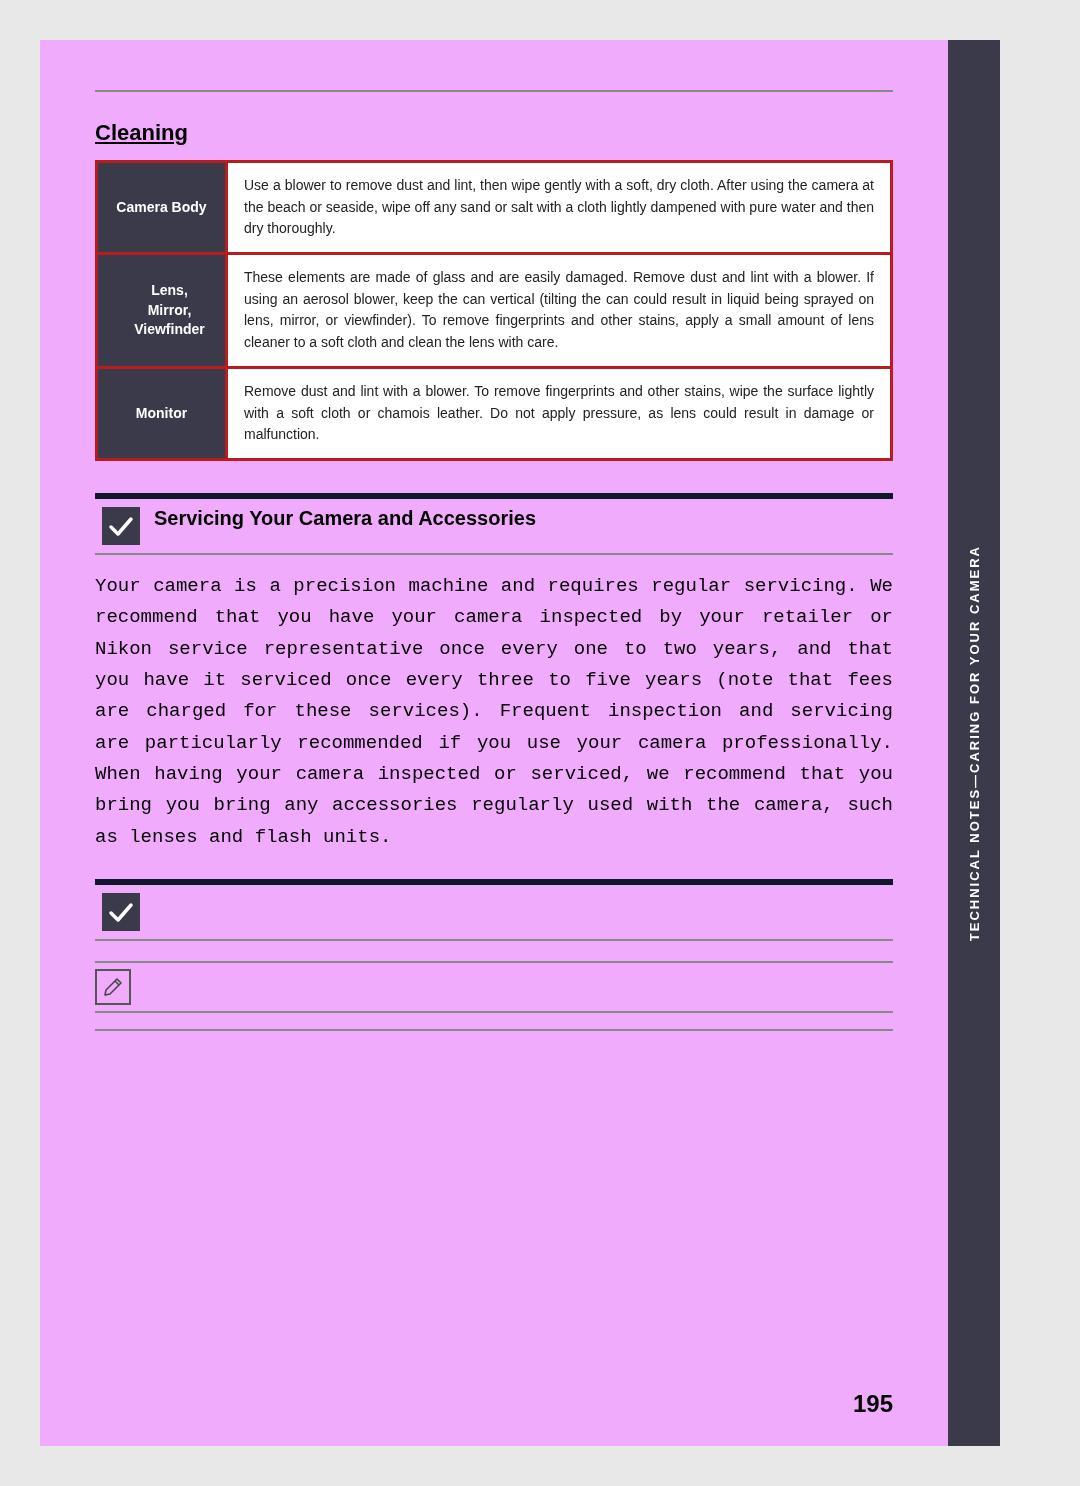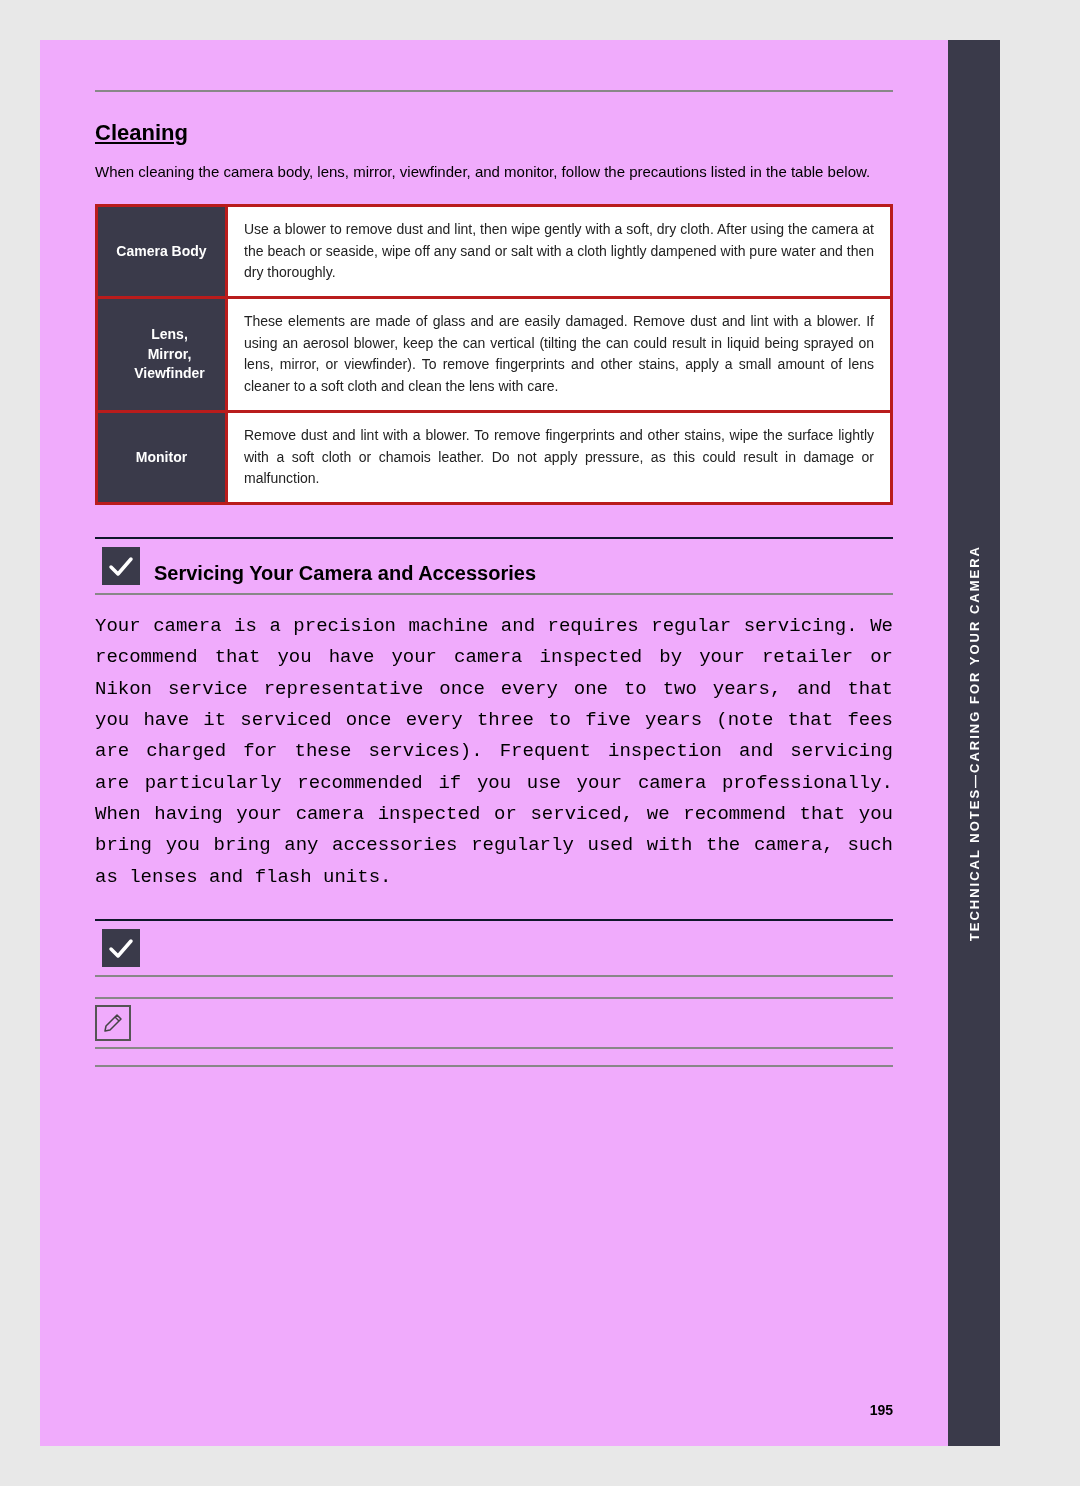--- a/index.html
+++ b/index.html
@@ -108,22 +108,22 @@
       text-align: justify;
     }
 
     
     .icon-section {
       margin-bottom: 20px;
     }
 
     .icon-section-header {
       display: flex;
-      align-items: flex-end;
-      border-top: 2px solid #0f172a;
+      align-items: flex-start;
+      border-top: 6px solid #0f172a;
       border-bottom: 2px solid #888;
       padding: 8px 7px;
       margin-bottom: 16px;
     }
 
     .icon-box {
       background: #3a3a4a;
       width: 38px;
       height: 38px;
       display: flex;
@@ -189,53 +189,52 @@
       border: none;
       border-top: 2px solid #888;
       margin-top: 16px;
     }
 
     
     .page-number {
       position: absolute;
       bottom: 28px;
       right: 55px;
-      font-size: 14px;
+      font-size: 24px;
       font-weight: bold;
       font-family: Arial, sans-serif;
     }
 
   </style>
 </head>
 <body>
 
 <div class="page">
 
   <div class="main-content">
     <hr class="top-rule">
 
     <div class="icon-section">
       <span class="section-heading">Cleaning</span>
 
-      <p class="intro-text">When cleaning the camera body, lens, mirror, viewfinder, and monitor, follow the precautions listed in the table below.</p>
 
       
       <table class="cleaning-table">
         <tbody>
           <tr>
             <td class="label-cell">Camera Body</td>
             <td class="desc-cell">Use a blower to remove dust and lint, then wipe gently with a soft, dry cloth.  After using the camera at the beach or seaside, wipe off any sand or salt with a cloth lightly dampened with pure water and then dry thoroughly.</td>
           </tr>
           <tr>
             <td class="label-cell" style="line-height:1.4;padding-left:32px;">Lens, Mirror, Viewfinder</td>
             <td class="desc-cell">These elements are made of glass and are easily damaged.  Remove dust and lint with a blower.  If using an aerosol blower, keep the can vertical (tilting the can could result in liquid being sprayed on lens, mirror, or viewfinder).  To remove fingerprints and other stains, apply a small amount of lens cleaner to a soft cloth and clean the lens with care.</td>
           </tr>
           <tr>
             <td class="label-cell">Monitor</td>
-            <td class="desc-cell">Remove dust and lint with a blower. To remove fingerprints and other stains, wipe the surface lightly with a soft cloth or chamois leather.  Do not apply pressure, as this could result in damage or malfunction.</td>
+            <td class="desc-cell">Remove dust and lint with a blower. To remove fingerprints and other stains, wipe the surface lightly with a soft cloth or chamois leather.  Do not apply pressure, as lens could result in damage or malfunction.</td>
           </tr>
         </tbody>
       </table>
     </div>
 
     <div class="icon-section">
       <div class="icon-section-header">
         <div class="icon-box">
 
           <svg width="26" height="26" viewBox="0 0 26 26">

